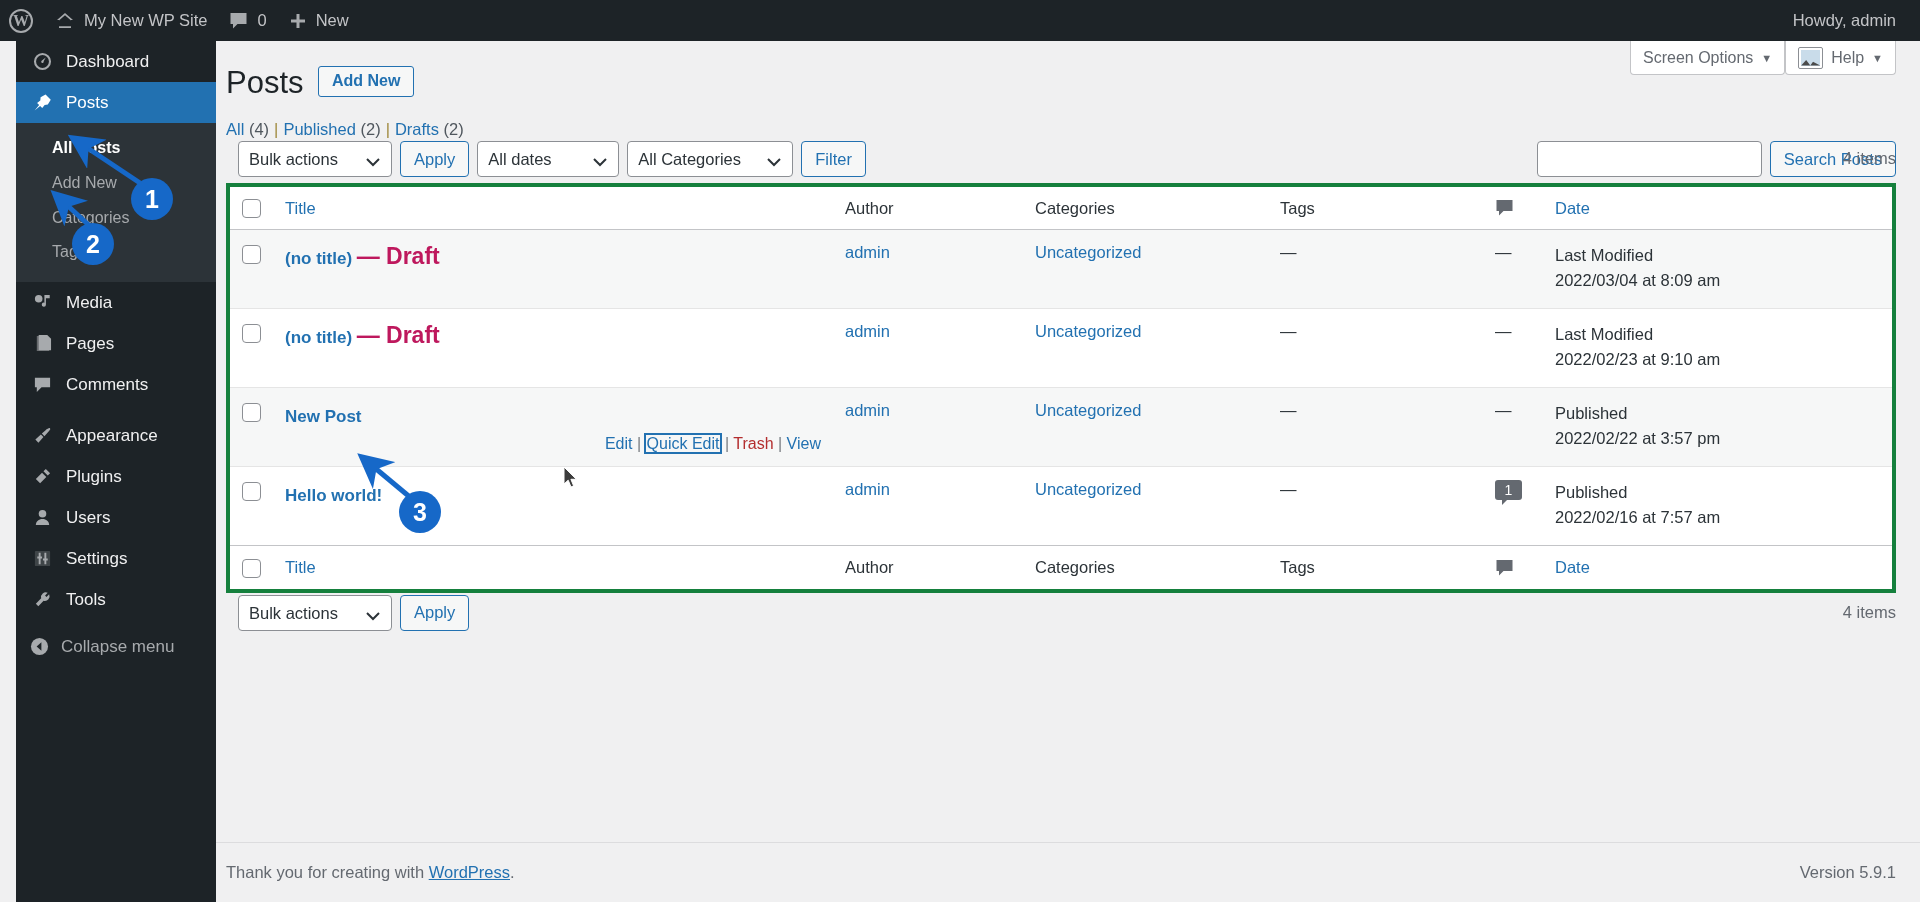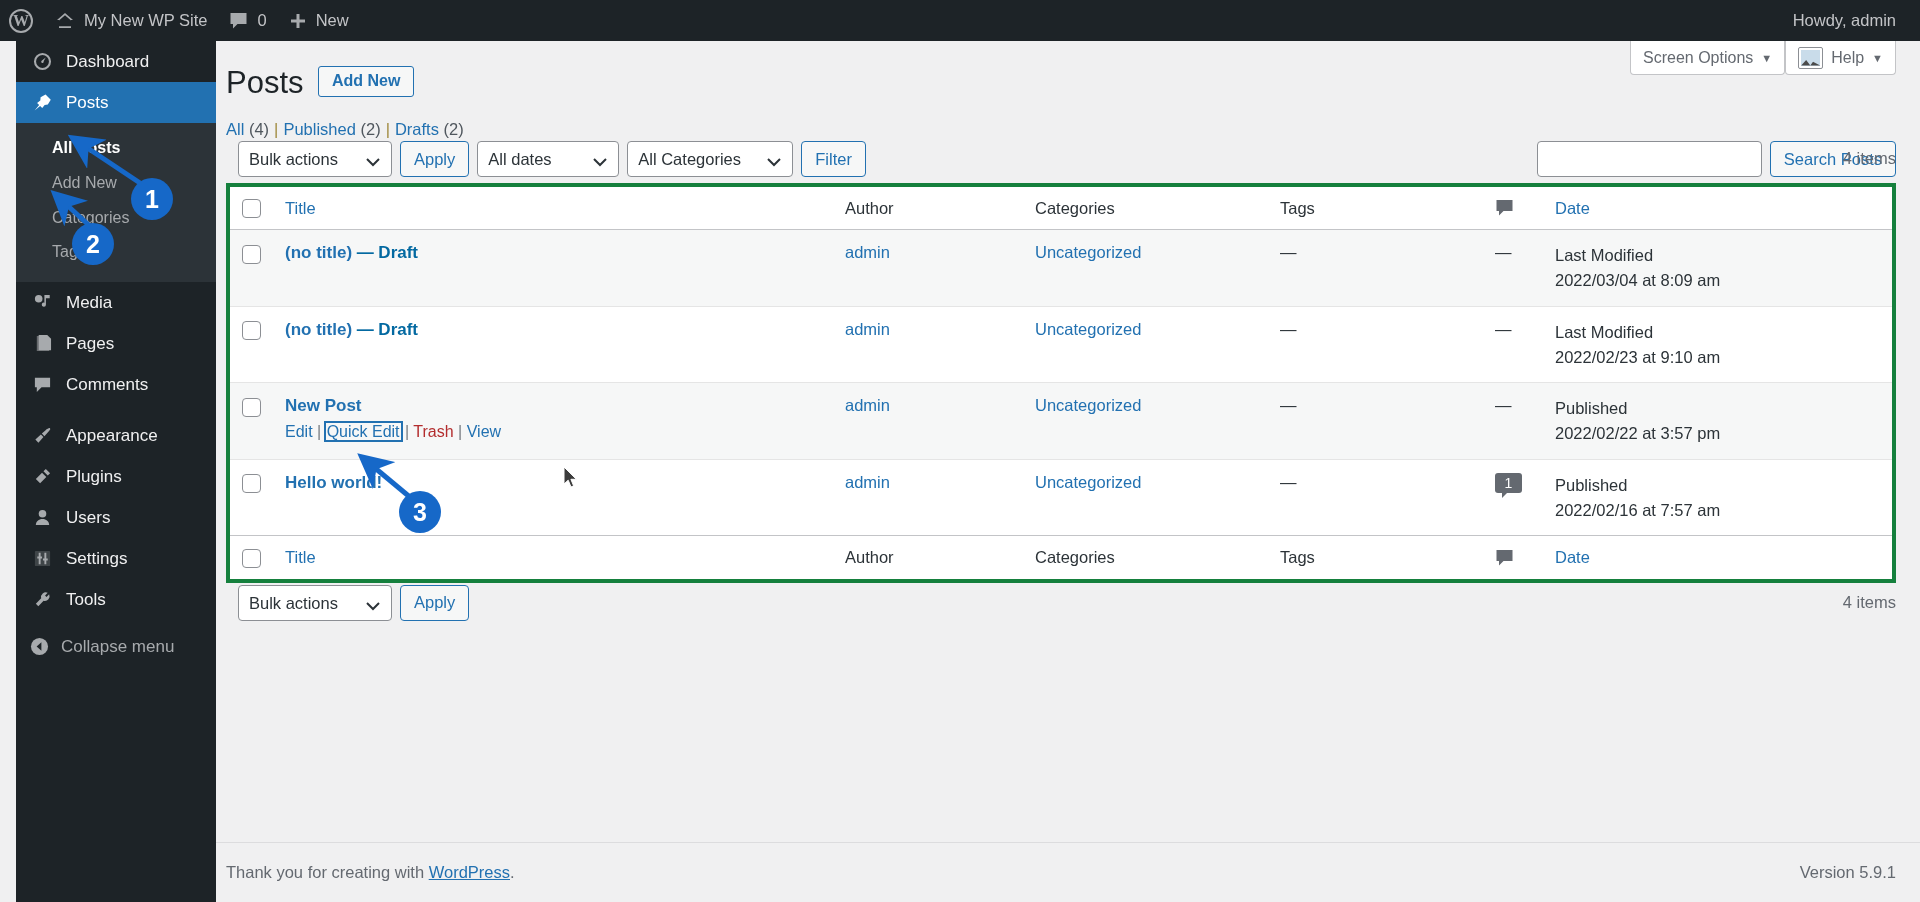--- a/index.html
+++ b/index.html
@@ -203,26 +203,26 @@
     vertical-align: middle; cursor: pointer;
   }
   table.wp-list-table tbody tr { border-bottom: 1px solid #e5e5e5; }
   table.wp-list-table tbody tr.alt { background: #f6f7f7; }
   table.wp-list-table tbody td {
     padding: 13px 12px; vertical-align: top; color: #2c3338;
   }
   td.title-cell a.row-title {
     color: #2271b1; font-weight: bold; font-size: 17px; cursor: pointer;
   }
-  td.title-cell .post-state { color: #0369a1; font-weight: bold; font-size: 17px; }
+  td.title-cell .post-state { color: #be185d; font-weight: bold; font-size: 23px; }
   .row-actions {
     margin-top: 7px; color: #787c82; font-size: 16px;
     visibility: hidden;
   }
-  .row-actions.visible { visibility: visible; }
+  .row-actions.visible { visibility: visible; text-align: right; }
   .row-actions a { color: #2271b1; cursor: pointer; }
   .row-actions a.trash { color: #b32d2e; }
   .row-actions .focused {
     outline: 1px solid #2271b1; outline-offset: 1px;
     box-shadow: 0 0 0 1px #2271b1; padding: 0 1px;
   }
   td.author-cell a, td.cat-cell a { color: #2271b1; cursor: pointer; }
   td.tags-cell, td.comments-cell { color: #2c3338; }
   td.date-cell { color: #50575e; line-height: 1.5; }
   .comment-bubble {

